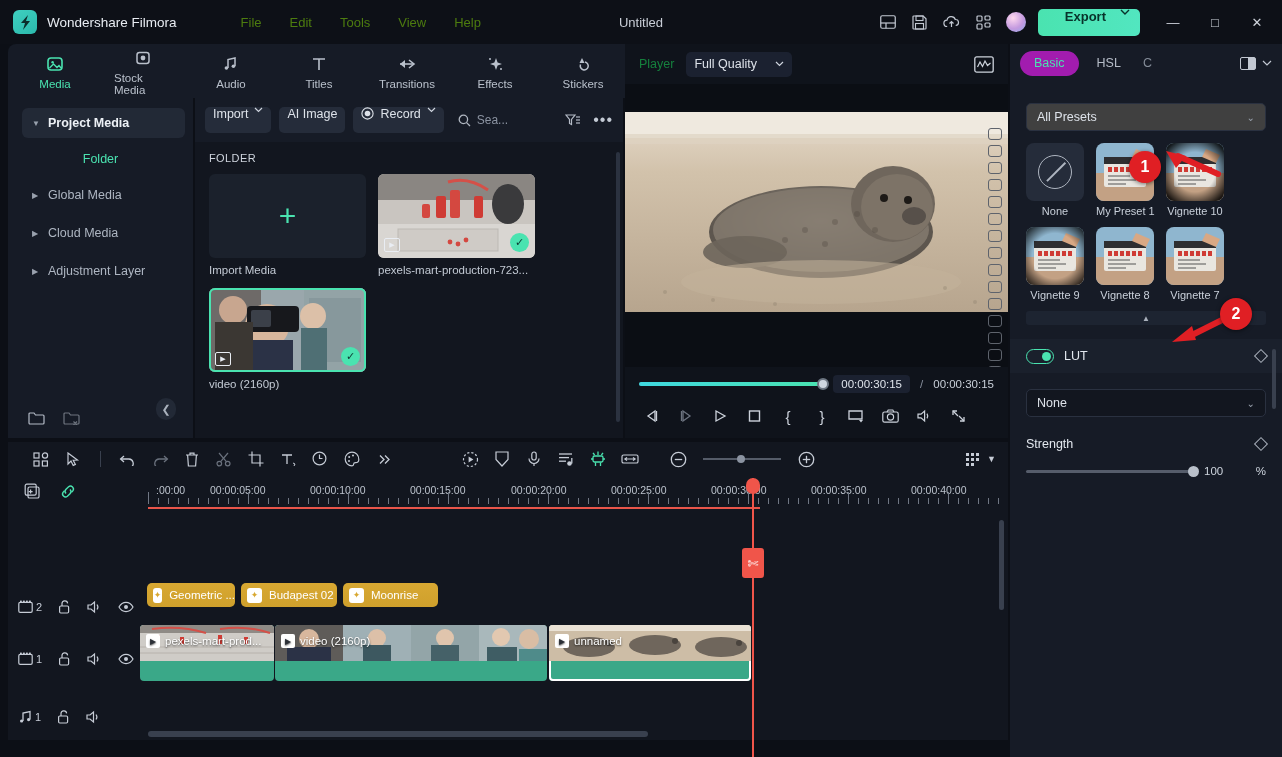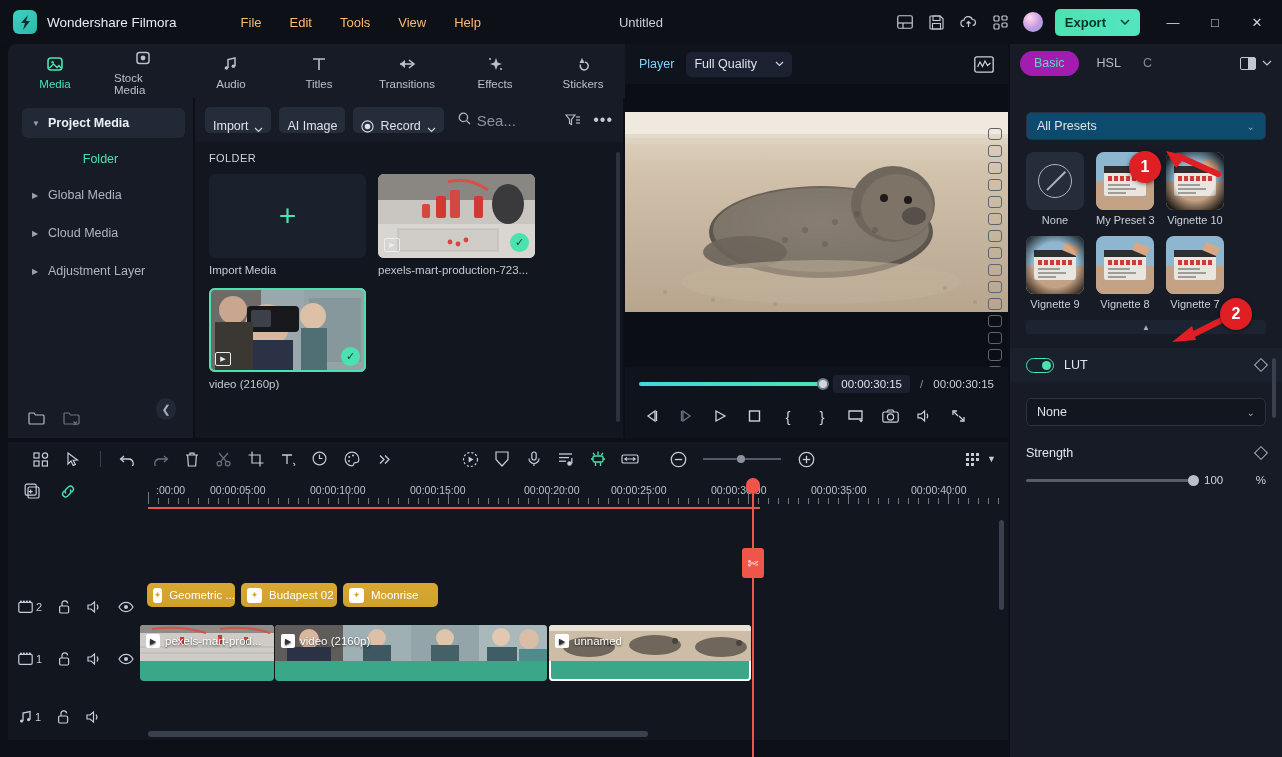--- a/index.html
+++ b/index.html
@@ -19,43 +19,43 @@
   }
   .logo-box {
     width: 24px; height: 24px; border-radius: 6px; margin-left: 13px;
     background: linear-gradient(145deg,#3fd0c0,#2bb9ac);
     display: flex; align-items: center; justify-content: center;
     color: #0b2d2b; font-size: 15px; font-weight: bold;
   }
   .app-name { margin-left: 10px; font-size: 13.5px; color: #e8ecf2; }
   .menu { display: flex; margin-left: 50px; gap: 0px; }
   .menu-item {
-    font-size: 13px; color: #fdba74; padding: 6px 14px; border-radius: 4px; cursor: default;
+    font-size: 13px; color: #4d7c0f; padding: 6px 14px; border-radius: 4px; cursor: default;
   }
   .doc-title {
     position: absolute; left: 0; right: 0; top: 15px; text-align: center;
     font-size: 13px; color: #c9ced7; pointer-events: none;
   }
   .title-right {
     position: absolute; right: 0; top: 0; height: 44px;
     display: flex; align-items: center; gap: 0px; padding-right: 4px;
   }
   .ticon {
     width: 32px; height: 30px; display: flex; align-items: center; justify-content: center;
     color: #c3c9d3; cursor: default;
   }
   .avatar {
     width: 20px; height: 20px; border-radius: 50%;
     background: radial-gradient(circle at 35% 30%, #ffd9ef, #c49adf 55%, #8ea9e8);
     margin: 0 6px;
   }
   .export-btn {
-    display: flex; align-items: center; height: 27px; margin: 0 12px 0 6px;
+    display: flex; height: 27px; margin: 0 12px 0 6px;
     background: linear-gradient(90deg,#4ae3b0,#52e6c0);
-    color: #08322a; border-radius: 5px; padding: 0 10px 0 10px;
+    color: #08322a; border-radius: 5px; padding: 0 10px 0 27px;
     font-size: 13px; font-weight: 600; cursor: default; gap: 14px;
   }
   .win-btn {
     width: 42px; height: 44px; display: flex; align-items: center; justify-content: center;
     color: #ced3db; font-size: 13px; cursor: default;
   }
 
   
   .tabbar {
     position: absolute; left: 8px; top: 44px; width: 1000px; height: 54px;
@@ -100,24 +100,24 @@
   .mediapanel {
     position: absolute; left: 195px; top: 98px; width: 428px; height: 340px;
     background: #12161f;
   }
   .media-toolbar {
     height: 44px; display: flex; align-items: center; gap: 8px; padding: 0 10px;
     background: #161b26;
   }
   .pill {
     height: 26px; background: #252c3a; border-radius: 5px; display: flex;
-    align-items: flex-end; padding: 0 8px; font-size: 12.5px; color: #dde2e9;
+    align-items: flex-start; padding: 0 8px; font-size: 12.5px; color: #dde2e9;
     gap: 6px; cursor: default;
   }
-  .search-wrap { display: flex; align-items: flex-start; gap: 6px; margin-left: 6px; color: #8b93a1; font-size: 15px; }
+  .search-wrap { display: flex; align-items: flex-end; gap: 6px; margin-left: 6px; color: #8b93a1; font-size: 12px; }
   .media-body { position: relative; height: 296px; background: #12161f; padding: 10px 14px; }
   .folder-head { font-size: 11px; color: #cfd5de; letter-spacing: .4px; margin-bottom: 10px; }
   .grid { display: flex; flex-wrap: wrap; gap: 8px 12px; }
   .cell { width: 157px; }
   .thumb {
     width: 157px; height: 84px; border-radius: 6px; position: relative; overflow: hidden;
     background: #1b212c;
   }
   .thumb.import {
     display: flex; align-items: center; justify-content: center;
@@ -139,21 +139,21 @@
     position: absolute; right: 3px; top: 10px; width: 4px; height: 270px;
     background: #2b3240; border-radius: 2px;
   }
 
   
   .preview {
     position: absolute; left: 625px; top: 44px; width: 383px; height: 394px;
     background: #0f131b;
   }
   .prev-head { height: 40px; display: flex; align-items: center; padding: 0 14px; gap: 12px; }
-  .prev-label { font-size: 12.5px; color: #7dd3fc; }
+  .prev-label { font-size: 12.5px; color: #15803d; }
   .quality {
     height: 25px; background: #1b2130; border-radius: 5px; display: flex; align-items: center;
     padding: 0 8px; gap: 18px; font-size: 12.5px; color: #dde2e9; cursor: default;
   }
   .scope-ic { margin-left: auto; color: #cdd3dc; }
   .stage {
     position: absolute; left: 0; top: 40px; width: 383px; height: 283px;
     background: #0b0e14; overflow: hidden;
   }
   .seal-img { position: absolute; left: 0; top: 28px; width: 383px; height: 200px; }
@@ -196,21 +196,21 @@
   .subtab.active { background: #a21caf; color: #4ae3b0; }
   .subtab.clipped { color: #848c98; padding: 0 4px; overflow:hidden; width: 22px; }
   .compare { margin-left: auto; display: flex; align-items: center; gap: 6px; color: #c2c8d2; }
   .sw-ic { width: 16px; height: 13px; border: 1.5px solid #c2c8d2; border-radius: 2px;
            background: linear-gradient(90deg, transparent 50%, #c2c8d2 50%); }
   .sec-head {
     height: 28px; display: flex; align-items: center; padding: 0 16px;
     font-size: 12.5px; color: #e3e8ef; background: #1a202c;
   }
   .selectbox {
-    height: 28px; margin: 30px 16px 0 16px; background: #0c4a6e; border: 1px solid #2a3140;
+    height: 28px; margin: 21px 16px 0 16px; background: #404040; border: 1px solid #2a3140;
     border-radius: 5px; display: flex; align-items: center; padding: 0 10px;
     font-size: 12.5px; color: #dde2e9; cursor: default;
   }
   .selectbox .chev { margin-left: auto; font-size: 10px; color: #9aa2ae; }
   .presets { display: flex; flex-wrap: wrap; gap: 10px 12px; padding: 12px 16px 0 16px; width: 100%; }
   .preset { width: 58px; cursor: default; }
   .preset-th {
     width: 58px; height: 58px; border-radius: 8px; background: #252c3a; overflow: hidden; position: relative;
   }
   .preset-name { font-size: 11px; color: #c9d0da; text-align: center; margin-top: 4px; white-space: nowrap; }
@@ -791,21 +791,21 @@
                   <rect x="42" y="24" width="4" height="5"></rect>
                 </g>
               <g stroke="#555" stroke-width="1">
                   <line x1="12" y1="33" x2="34" y2="33"></line>
                   <line x1="12" y1="37" x2="40" y2="37"></line>
                   <line x1="12" y1="41" x2="30" y2="41"></line>
                 </g>
               <path d="M40 6 L54 12 L50 20 L36 14 Z" fill="#d8a884"></path>
             </svg>
           </div>
-          <div class="preset-name">My Preset 3</div>
+          <div class="preset-name">My Preset 1</div>
         </div>
 
         <div class="preset">
           <div class="preset-th">
             <svg width="58" height="58" viewBox="0 0 58 58">
               <defs>
                   <radialGradient id="vg10" cx="50%" cy="50%" r="62%">
                     <stop offset="55%" stop-color="#000" stop-opacity="0"></stop>
                     <stop offset="100%" stop-color="#000" stop-opacity=".85"></stop>
                   </radialGradient>
@@ -1120,21 +1120,21 @@
             <path d="M7 10.5 a3 3 0 0 1 0-4.2l2.6-2.6a3 3 0 0 1 4.2 4.2l-1.3 1.3" fill="none" stroke="#4ae3b0" stroke-width="1.4"></path>
             <path d="M11 6.5 a3 3 0 0 1 0 4.2l-2.6 2.6a3 3 0 0 1-4.2-4.2l1.3-1.3" fill="none" stroke="#4ae3b0" stroke-width="1.4"></path>
           </svg>
       </span>
     </div>
     <div>
       <span class="tick-label" style="left:148px">:00:00</span>
       <span class="tick-label" style="left:202px">00:00:05:00</span>
       <span class="tick-label" style="left:302px">00:00:10:00</span>
       <span class="tick-label" style="left:402px">00:00:15:00</span>
-      <span class="tick-label" style="left:516px">00:00:20:00</span>
+      <span class="tick-label" style="left:503px">00:00:20:00</span>
       <span class="tick-label" style="left:603px">00:00:25:00</span>
       <span class="tick-label" style="left:703px">00:00:30:00</span>
       <span class="tick-label" style="left:803px">00:00:35:00</span>
       <span class="tick-label" style="left:903px">00:00:40:00</span>
     </div>
     <div id="tickmarks">
         <div class="tick" style="left: 140px; height: 12px;"></div>
         <div class="tick" style="left: 150px; height: 6px;"></div>
         <div class="tick" style="left: 160px; height: 6px;"></div>
         <div class="tick" style="left: 170px; height: 6px;"></div>

